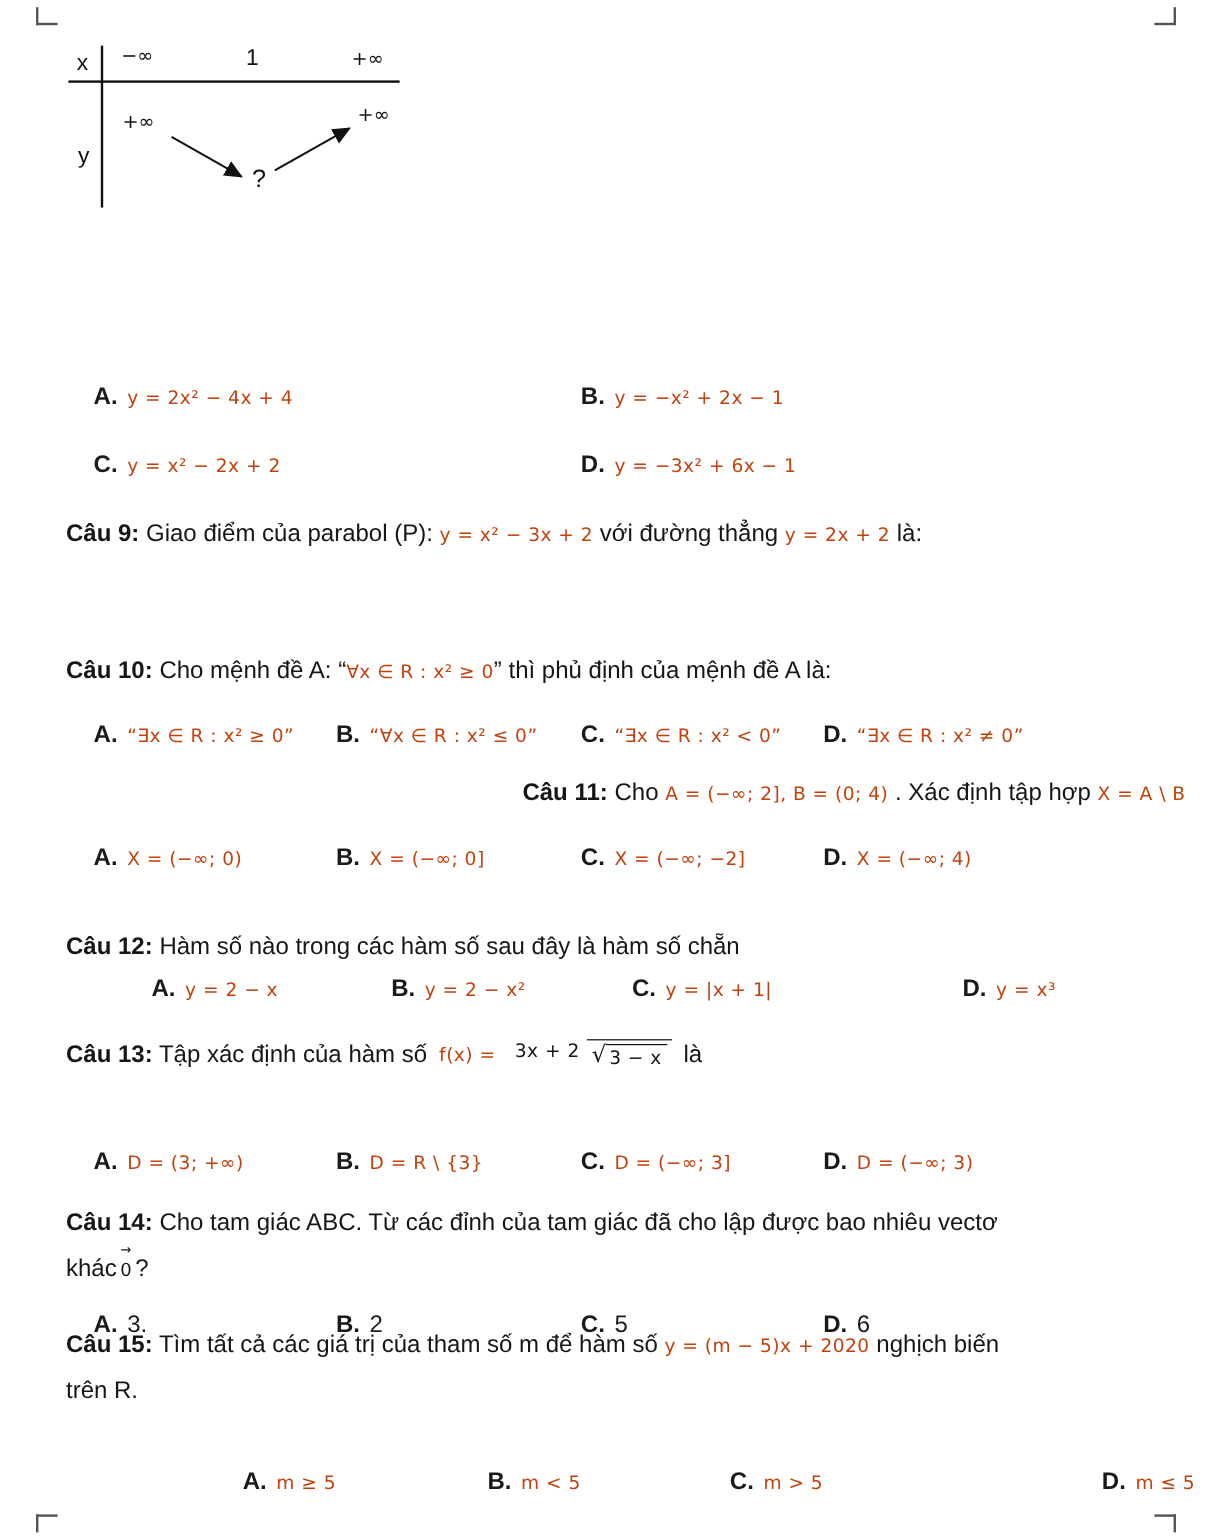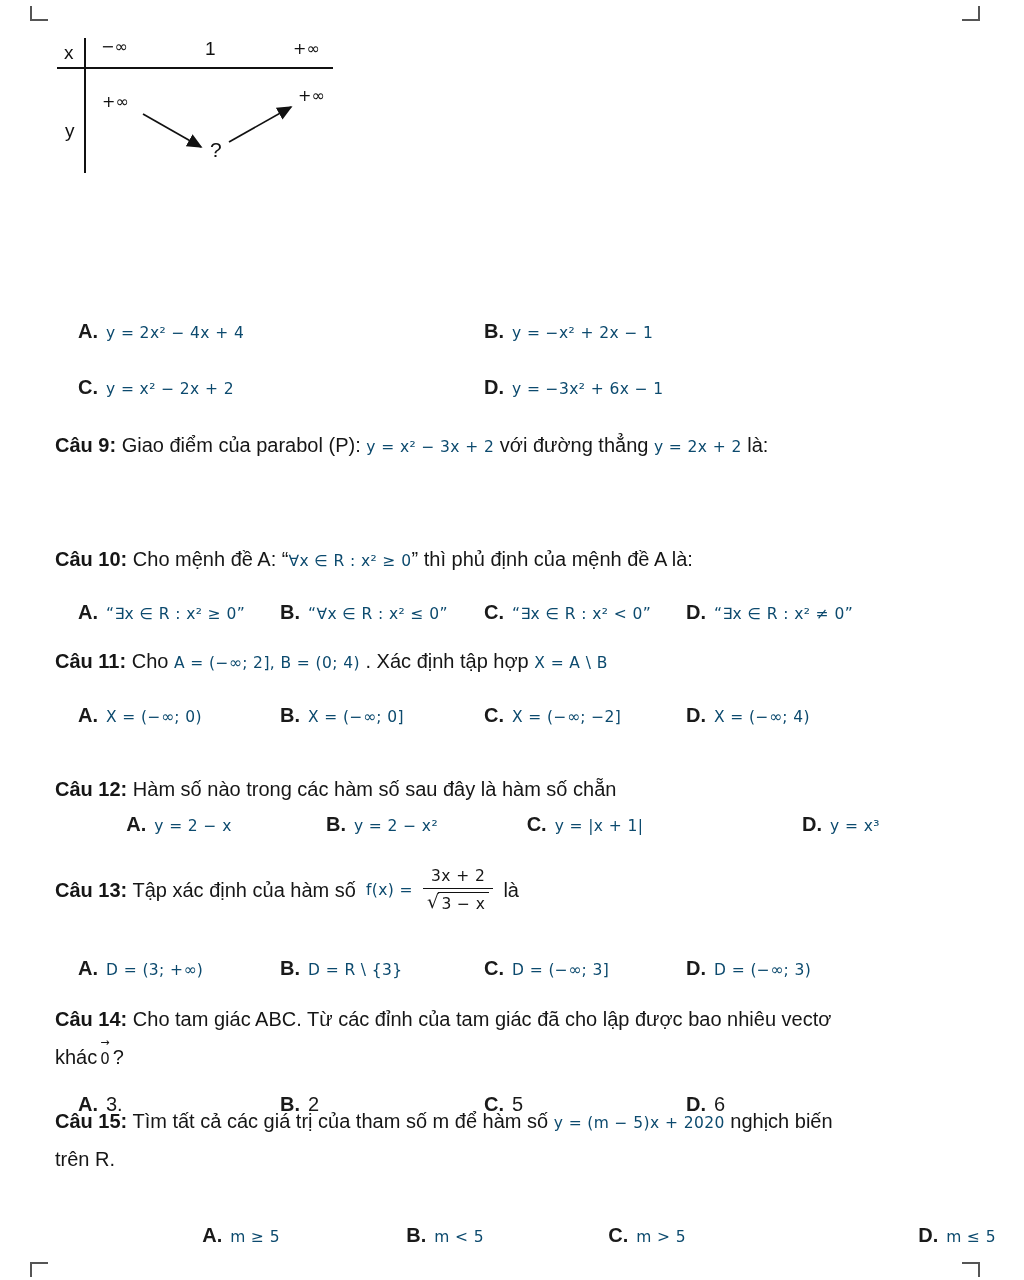--- a/index.html
+++ b/index.html
@@ -17,32 +17,32 @@
   .vtable { position:absolute; left:55px; top:28px; width:345px; height:178px; }
   .vt-vline { position:absolute; left:29px; top:10px; width:2px; height:135px; background:#111; }
   .vt-hline { position:absolute; left:2px; top:39px; width:276px; height:2px; background:#111; }
   .vt-lab { position:absolute; font-size:19px; color:#111; }
   .vt-math { position:absolute; font-family:"DejaVu Sans", sans-serif; font-size:16px; color:#111; }
   .vt-arrows { position:absolute; left:0; top:0; }
 
   
   .heading { position:absolute; left:55px; right:36px; font-size:20px; line-height:1.9; color:#161616; }
   .qlabel { font-weight:bold; }
-  .math { font-family:"DejaVu Sans", sans-serif; font-size:15.5px; letter-spacing:0.4px; white-space:nowrap; color:#0c4a6e; }
+  .math { font-family:"DejaVu Sans", sans-serif; font-size:15.5px; letter-spacing:0.4px; white-space:nowrap; color:#c2410c; }
 
   
   .opt-row { position:absolute; left:78px; right:28px; display:grid; grid-template-columns:202px 204px 202px 1fr; font-size:20px; align-items:baseline; }
   .opt-row.two { grid-template-columns:406px 1fr; }
   .opt { white-space:nowrap; }
   .opt .letter { font-weight:bold; margin-right:8px; }
   .opt .plain { font-size:20px; }
 
   
   .heading.flexline { display:flex; align-items:center; gap:10px; line-height:1.3; }
-  .frac { display:inline-flex; flex-direction:column; align-items:center; font-family:"DejaVu Sans", sans-serif; font-size:15.5px; letter-spacing:0.4px; }
+  .frac { display:inline-flex; font-family:"DejaVu Sans", sans-serif; font-size:15.5px; letter-spacing:0.4px; }
   .frac .num { padding:0 6px 2px 6px; }
   .frac .den { border-top:1.6px solid #111; padding:3px 4px 0 4px; display:inline-flex; align-items:flex-start; }
   .sqrt-sym { font-size:19px; line-height:1; margin-right:-1px; }
   .radicand { border-top:1.4px solid #111; padding:1px 4px 0 3px; }
 
   
   .vec { position:relative; display:inline-block; font-family:"DejaVu Sans", sans-serif; font-size:15px; margin:0 3px; }
   .vec-arr { position:absolute; top:-12px; left:0px; font-size:11px; letter-spacing:0; }
 </style>
 </head>
@@ -99,21 +99,21 @@
     <span class="qlabel">Câu 10:</span>
     <span>Cho mệnh đề A: “</span><span class="math">∀x ∈ R : x² ≥ 0</span><span>” thì phủ định của mệnh đề A là:</span>
   </div>
   <div class="opt-row" style="top:601px;">
     <div class="opt"><span class="letter">A.</span><span class="math">“∃x ∈ R : x² ≥ 0”</span></div>
     <div class="opt"><span class="letter">B.</span><span class="math">“∀x ∈ R : x² ≤ 0”</span></div>
     <div class="opt"><span class="letter">C.</span><span class="math">“∃x ∈ R : x² &lt; 0”</span></div>
     <div class="opt"><span class="letter">D.</span><span class="math">“∃x ∈ R : x² ≠ 0”</span></div>
   </div>
 
-  <div class="heading" style="top:642px;">
+  <div class="heading" style="top:642px;text-align:right;">
     <span class="qlabel">Câu 11:</span>
     <span>Cho</span>
     <span class="math">A = (−∞; 2],  B = (0; 4)</span>
     <span>. Xác định tập hợp</span>
     <span class="math">X = A \ B</span>
   </div>
   <div class="opt-row" style="top:704px;">
     <div class="opt"><span class="letter">A.</span><span class="math">X = (−∞; 0)</span></div>
     <div class="opt"><span class="letter">B.</span><span class="math">X = (−∞; 0]</span></div>
     <div class="opt"><span class="letter">C.</span><span class="math">X = (−∞; −2]</span></div>

